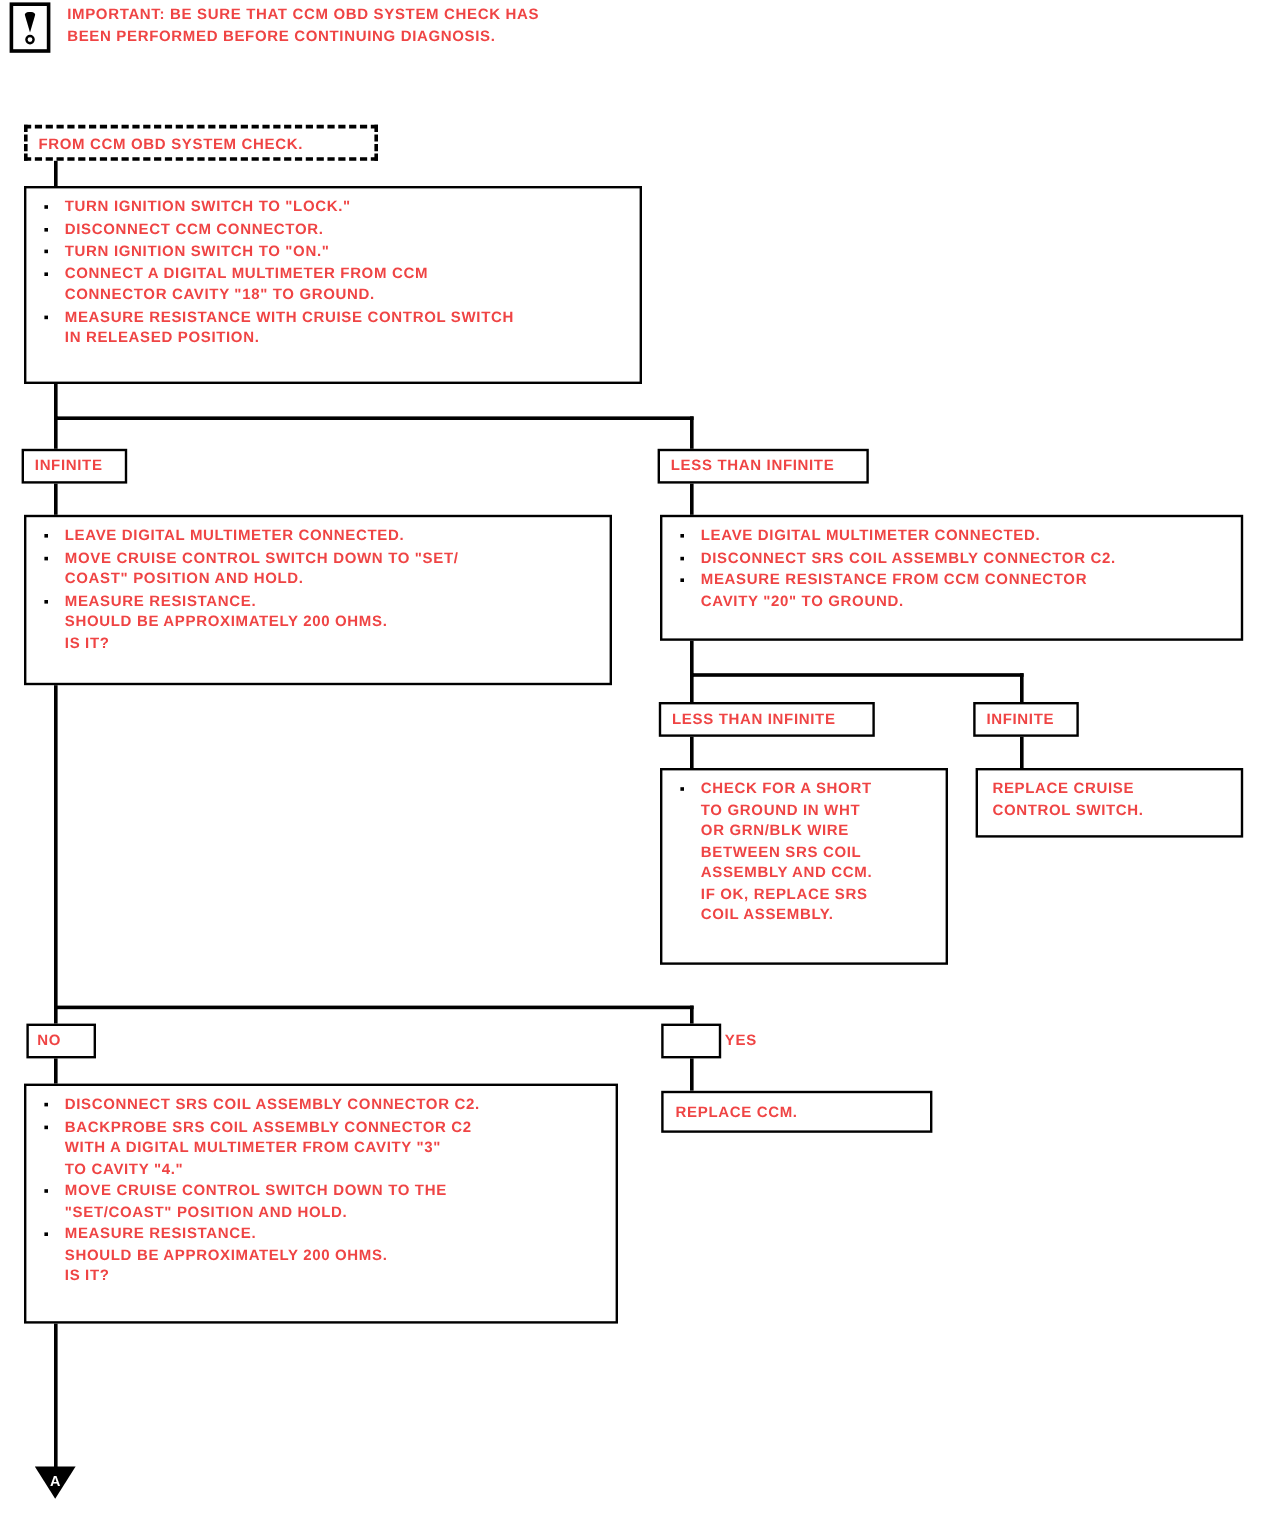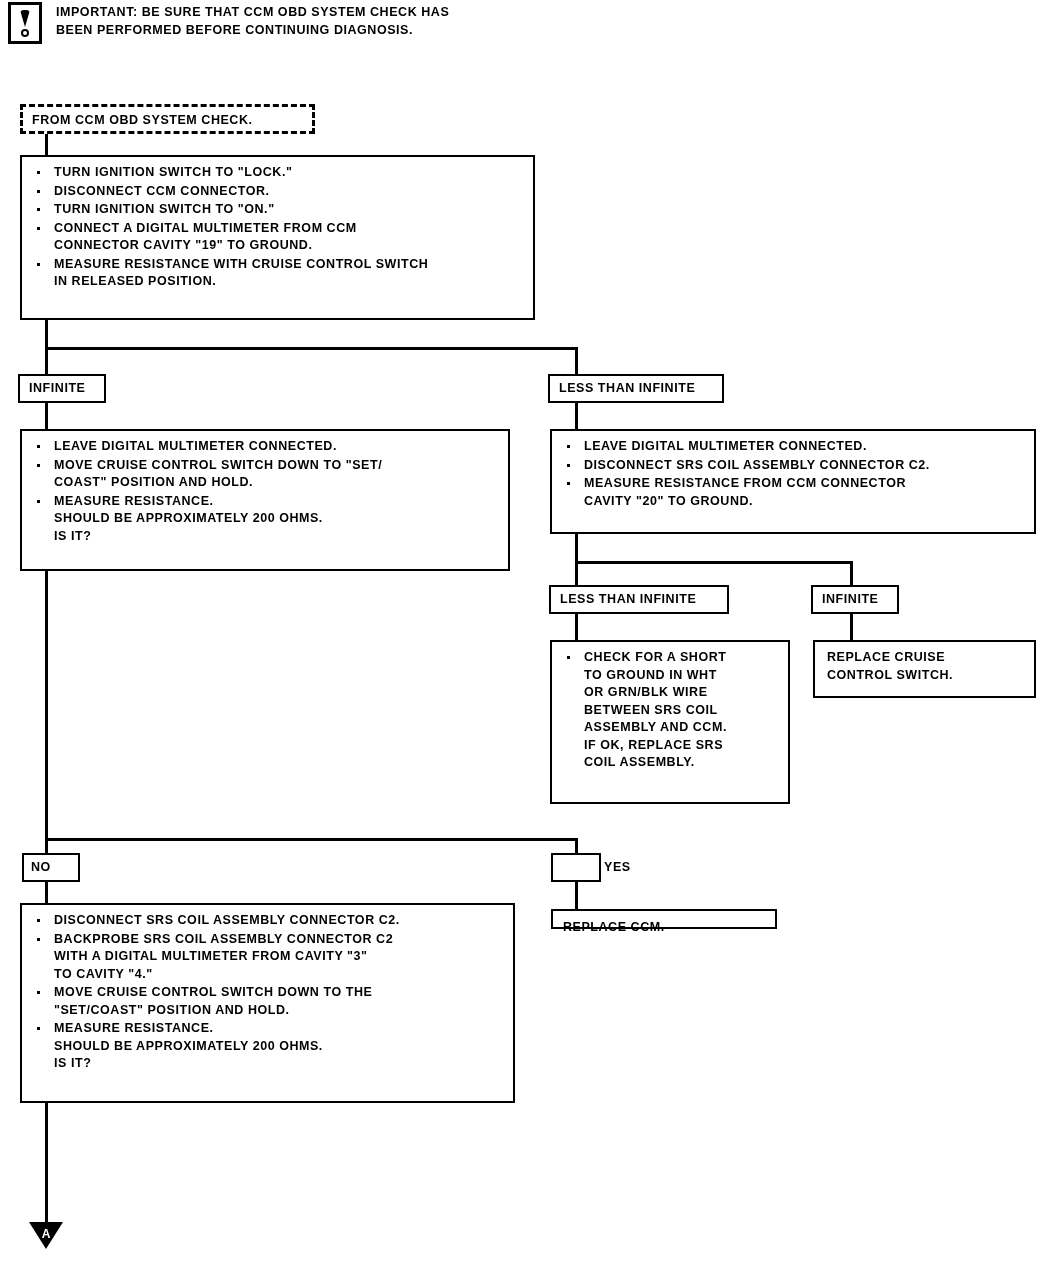--- a/index.html
+++ b/index.html
@@ -31,21 +31,21 @@
   }
   .box-inner {
     padding: 7px 10px 6px 10px;
   }
   .txt {
     font-family: "Liberation Sans", sans-serif;
     font-weight: bold;
     font-size: 12.5px;
     letter-spacing: 0.55px;
     line-height: 17.5px;
-    color: #000000;
+    color: #ef4444;
     white-space: pre-line;
   }
 
   
   ul.steps {
     list-style: none;
     margin: 0;
     padding: 0;
   }
   ul.steps > li {
@@ -168,21 +168,21 @@
 
   <div class="vline" style="left:45px; top:134px; height:22px;"></div>
 
   <div class="box" style="left:20px; top:155px; width:515px; height:165px;">
     <div class="box-inner">
       <ul class="steps">
         <li class="txt">TURN IGNITION SWITCH TO "LOCK."</li>
         <li class="txt">DISCONNECT CCM CONNECTOR.</li>
         <li class="txt">TURN IGNITION SWITCH TO "ON."</li>
         <li class="txt">CONNECT A DIGITAL MULTIMETER FROM CCM
-CONNECTOR CAVITY "19" TO GROUND.</li>
+CONNECTOR CAVITY "18" TO GROUND.</li>
         <li class="txt">MEASURE RESISTANCE WITH CRUISE CONTROL SWITCH
 IN RELEASED POSITION.</li>
       </ul>
     </div>
   </div>
 
   <div class="vline" style="left:45px; top:320px; height:30px;"></div>
   <div class="hline" style="left:45px; top:347px; width:533px;"></div>
   <div class="vline" style="left:45px; top:347px; height:28px;"></div>
   <div class="vline" style="left:575px; top:347px; height:28px;"></div>
@@ -295,21 +295,21 @@
 TO CAVITY "4."</li>
         <li class="txt">MOVE CRUISE CONTROL SWITCH DOWN TO THE
 "SET/COAST" POSITION AND HOLD.</li>
         <li class="txt">MEASURE RESISTANCE.
 SHOULD BE APPROXIMATELY 200 OHMS.
 IS IT?</li>
       </ul>
     </div>
   </div>
 
-  <div class="box" style="left:551px; top:909px; width:226px; height:20px;">
+  <div class="box" style="left:551px; top:909px; width:226px; height:35px;">
     <div class="box-inner" style="padding:8px 10px;">
       <div class="txt">REPLACE CCM.</div>
     </div>
   </div>
 
   <div class="vline" style="left:45px; top:1103px; height:121px;"></div>
   <div class="arrowhead" style="left:29px; top:1222px;"></div>
   <div class="arrowhead-label" style="left:29px; top:1227px;">A</div>
 
 </div>

